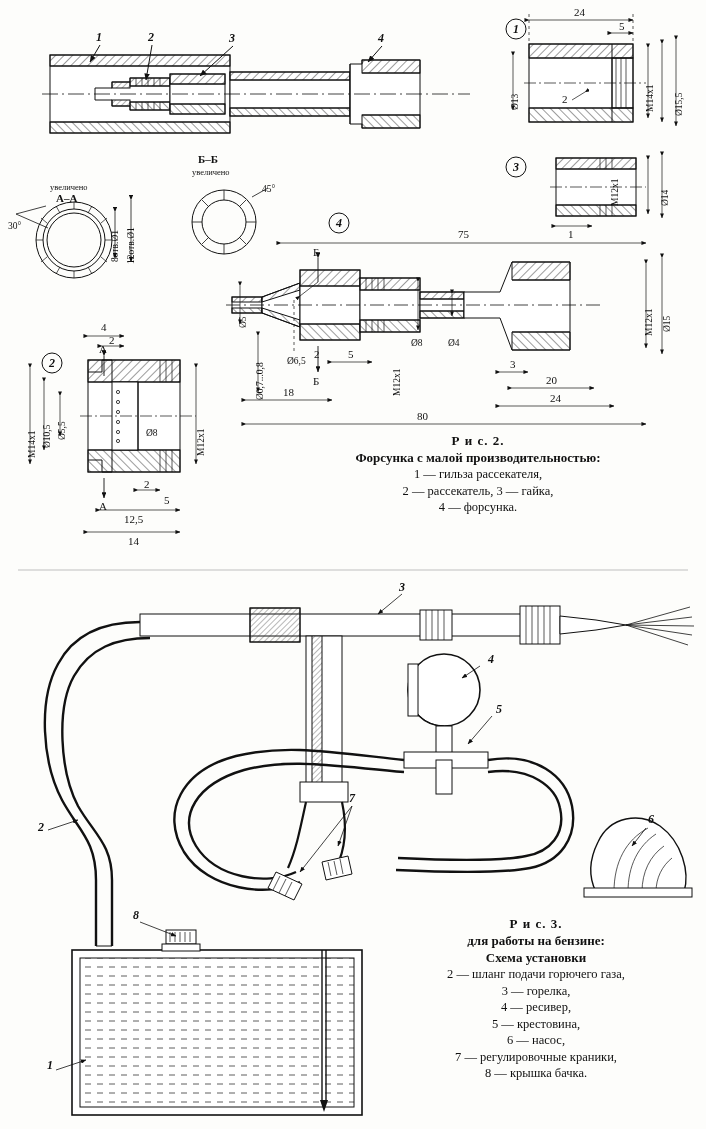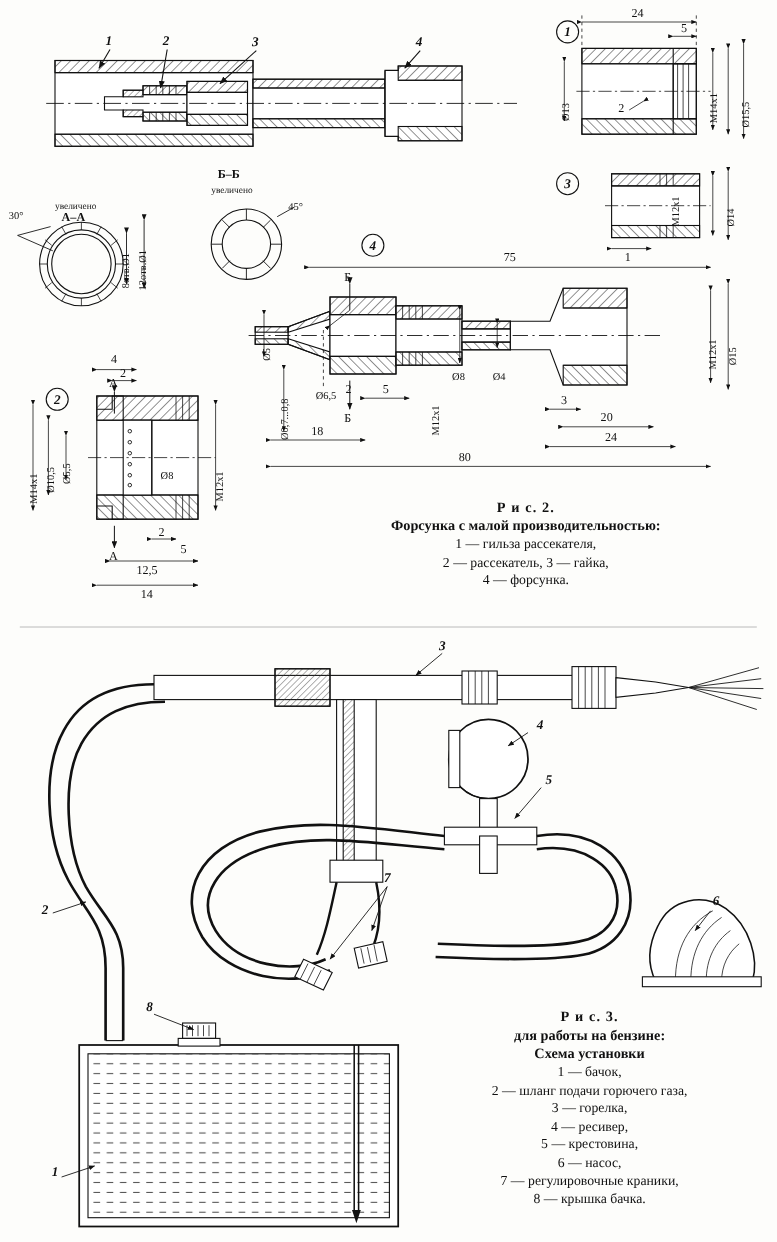--- a/index.html
+++ b/index.html
@@ -41,21 +41,21 @@
   }
   .cap .sub {
     font-weight: bold;
     font-size: 13px;
   }
   .cap .ln {
     font-size: 12.5px;
   }
   #caption-fig2 {
     left: 258px;
-    top: 452px;
+    top: 432px;
     width: 440px;
   }
   #caption-fig3 {
     left: 368px;
     top: 915px;
     width: 336px;
   }
   .lbl {
     position: absolute;
     font-family: "Liberation Serif", serif;
@@ -486,21 +486,21 @@
     </g>
   </svg>
 
   <div class="cnum" style="left:96px; top:30px;">1</div>
   <div class="cnum" style="left:148px; top:30px;">2</div>
   <div class="cnum" style="left:229px; top:31px;">3</div>
   <div class="cnum" style="left:378px; top:31px;">4</div>
 
   <div class="lbl b" style="left:56px; top:168px;margin-top:24px;">А–А</div>
   <div class="lbl xs" style="left:50px; top:182px;">увеличено</div>
-  <div class="lbl sm" style="left:8px; top:192px;">30°</div>
+  <div class="lbl sm" style="left:8px; top:221px;">30°</div>
   <div class="lbl sm rot90" style="left:126px; top:264px;">12отв.Ø1</div>
   <div class="lbl sm rot90" style="left:110px; top:262px;">8отв.Ø1</div>
 
   <div class="lbl b" style="left:198px; top:153px;">Б–Б</div>
   <div class="lbl xs" style="left:192px; top:167px;">увеличено</div>
   <div class="lbl sm" style="left:262px; top:184px;">45°</div>
 
   <div class="cnum" style="left:513px; top:22px;">1</div>
   <div class="lbl" style="left:574px; top:6px;">24</div>
   <div class="lbl" style="left:619px; top:20px;">5</div>
@@ -563,21 +563,20 @@
   <div class="cnum" style="left:648px; top:812px;">6</div>
   <div class="cnum" style="left:349px; top:791px;">7</div>
   <div class="cnum" style="left:38px; top:820px;">2</div>
   <div class="cnum" style="left:133px; top:908px;">8</div>
   <div class="cnum" style="left:47px; top:1058px;">1</div>
 
   <div class="cap" id="caption-fig3">
     <div class="ttl">Р и с. 3.</div>
     <div class="sub">для работы на бензине:</div>
     <div class="sub">Схема  установки</div>
-    <div class="ln">1 — бачок,</div>
     <div class="ln">2 — шланг подачи горючего газа,</div>
     <div class="ln">3 — горелка,</div>
     <div class="ln">4 — ресивер,</div>
     <div class="ln">5 — крестовина,</div>
     <div class="ln">6 — насос,</div>
     <div class="ln">7 — регулировочные краники,</div>
     <div class="ln">8 — крышка бачка.</div>
   </div>
 
 </div>

